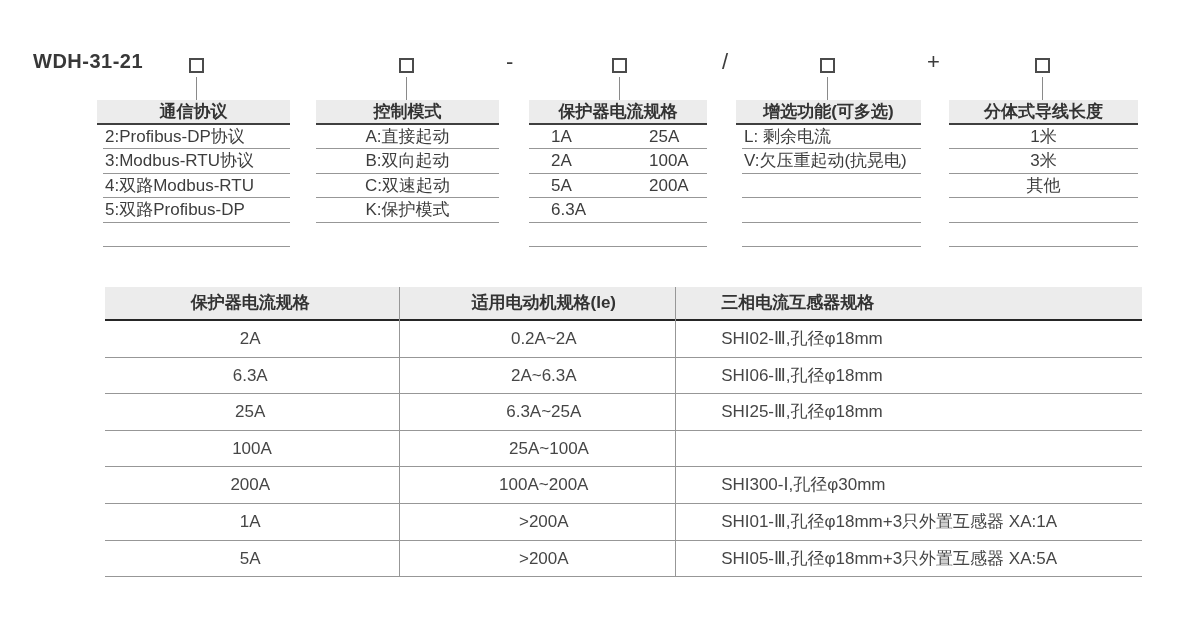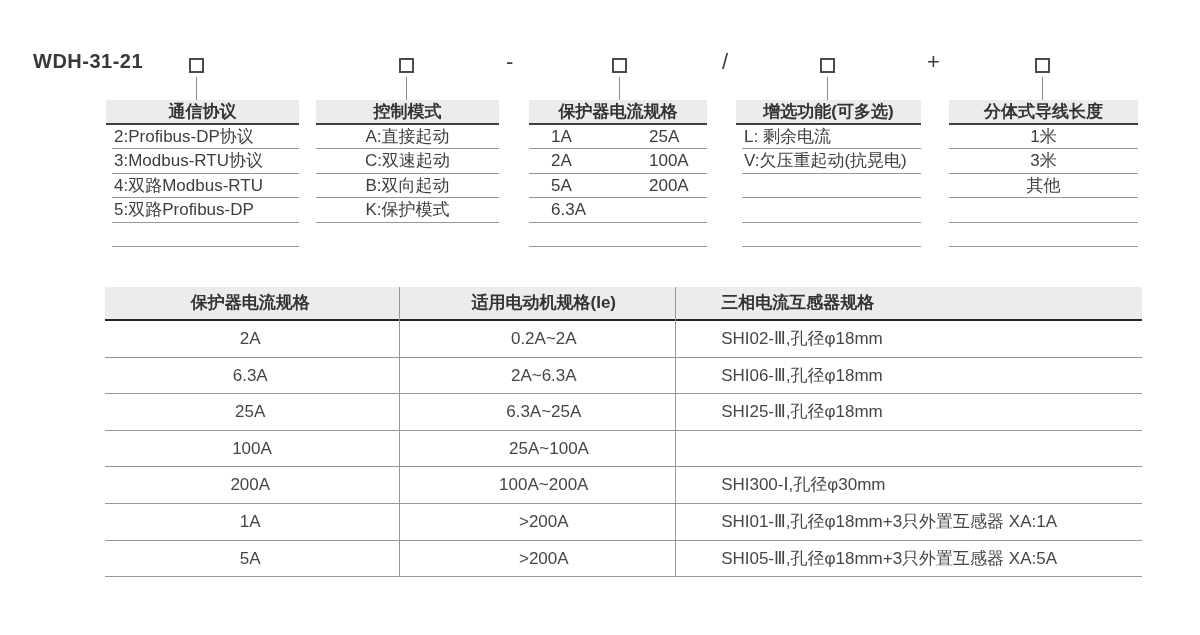--- a/index.html
+++ b/index.html
@@ -28,21 +28,21 @@
   }
   .sep.s1{left:506px}.sep.s2{left:722px}.sep.s3{left:927px}
   .conn{
     position:absolute;top:77px;width:1px;height:23px;background:#8a8a8a;
   }
   .conn.k1{left:196px}.conn.k2{left:406px}.conn.k3{left:619px}
   .conn.k4{left:827px}.conn.k5{left:1042px}
 
   
   .col{position:absolute;top:100px;}
-  .col.c1{left:106px;width:193px;}
+  .col.c1{left:97px;width:193px;}
   .col.c2{left:316px;width:183px;}
   .col.c3{left:529px;width:178px;}
   .col.c4{left:736px;width:185px;}
   .col.c5{left:949px;width:189px;}
   .chip{
     height:23px;line-height:23px;background:#ececec;
     border-bottom:2px solid #3f3f3f;
     font-size:17px;font-weight:bold;color:#333;text-align:center;
     white-space:nowrap;
   }
@@ -100,22 +100,22 @@
     <div class="srow al">2:Profibus-DP协议</div>
     <div class="srow al">3:Modbus-RTU协议</div>
     <div class="srow al">4:双路Modbus-RTU</div>
     <div class="srow al">5:双路Profibus-DP</div>
     <div class="srow al"></div>
   </div>
 
   <div class="col c2">
     <div class="chip">控制模式</div>
     <div class="srow ac">A:直接起动</div>
+    <div class="srow ac">B:双向起动</div>
     <div class="srow ac">C:双速起动</div>
-    <div class="srow ac">B:双向起动</div>
     <div class="srow ac">K:保护模式</div>
   </div>
 
   <div class="col c3">
     <div class="chip">保护器电流规格</div>
     <div class="srow">
       <span class="p1">1A</span>
       <span class="p2">25A</span>
     </div>
     <div class="srow">

